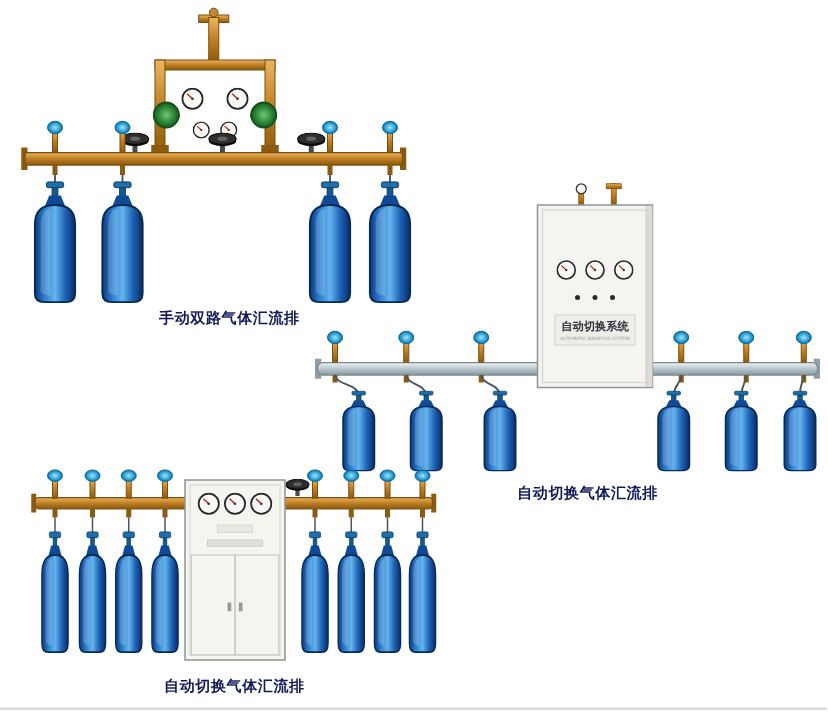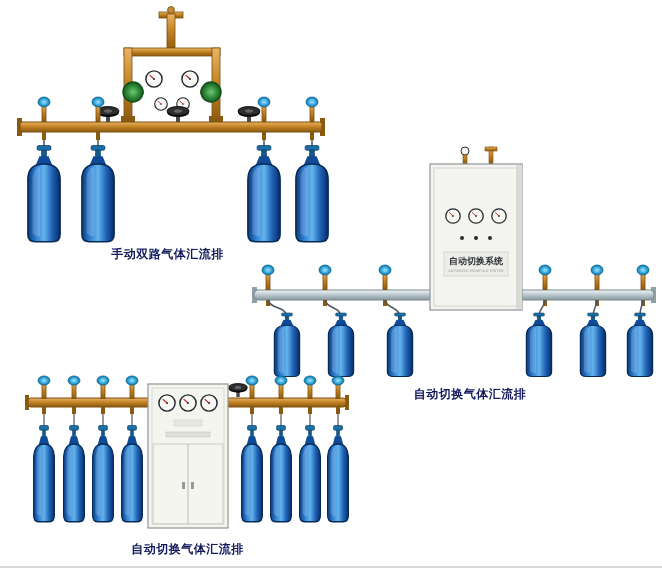--- a/index.html
+++ b/index.html
@@ -258,20 +258,20 @@
     <use href="#cylinder" x="13" y="52" width="30" height="100"></use>
     <use href="#cylinder" x="43" y="52" width="30" height="100"></use>
     <use href="#cylinder" x="72" y="52" width="30" height="100"></use>
     <use href="#cylinder" x="101" y="52" width="30" height="100"></use>
     <use href="#cylinder" x="221" y="52" width="30" height="100"></use>
     <use href="#cylinder" x="250" y="52" width="30" height="100"></use>
     <use href="#cylinder" x="279" y="52" width="30" height="100"></use>
     <use href="#cylinder" x="307" y="52" width="30" height="100"></use>
   </svg>
 
-  <div class="caption" style="left:60px;top:246px;width:215px">手动双路气体汇流排</div>
+  <div class="caption" style="left:76px;top:246px;width:215px">手动双路气体汇流排</div>
 
   <div class="caption" style="left:380px;top:386px;width:180px">自动切换气体汇流排</div>
 
   <div class="caption" style="left:95px;top:541px;width:185px">自动切换气体汇流排</div>
 
   <div class="bottom-rule"></div>
 </div>
 
 </body></html>

